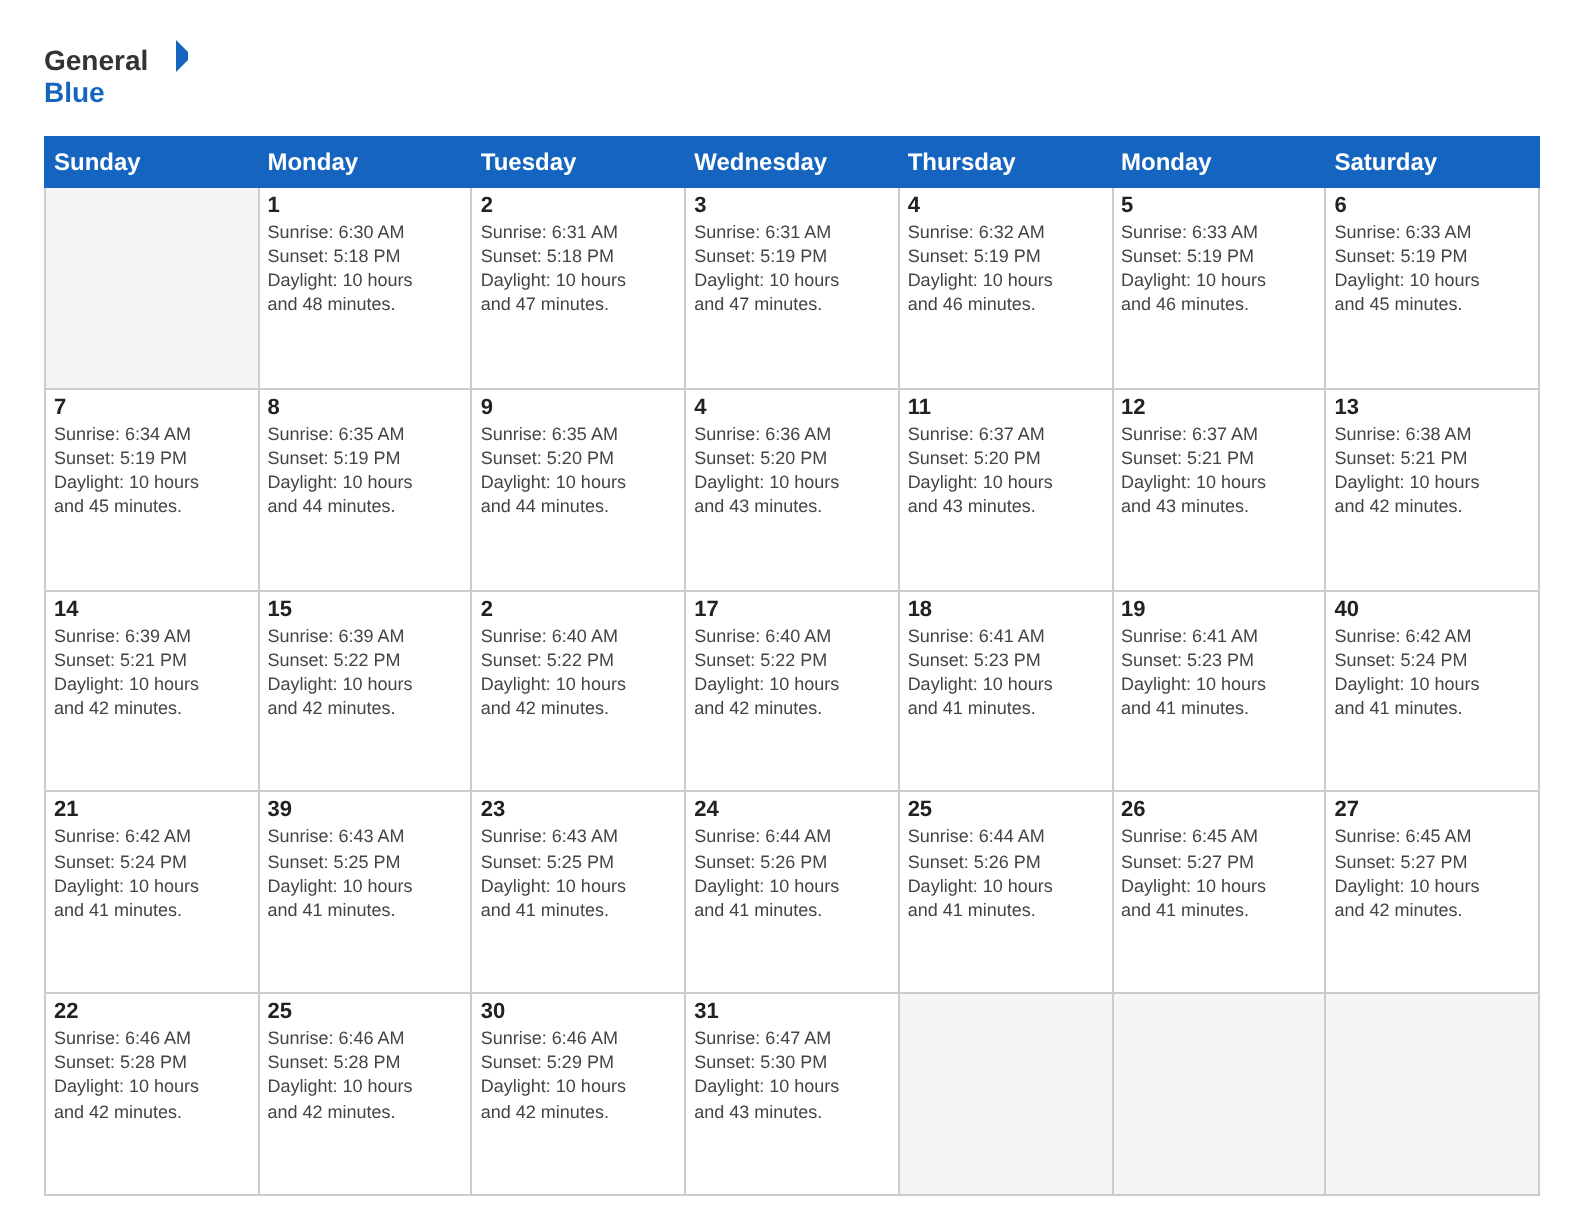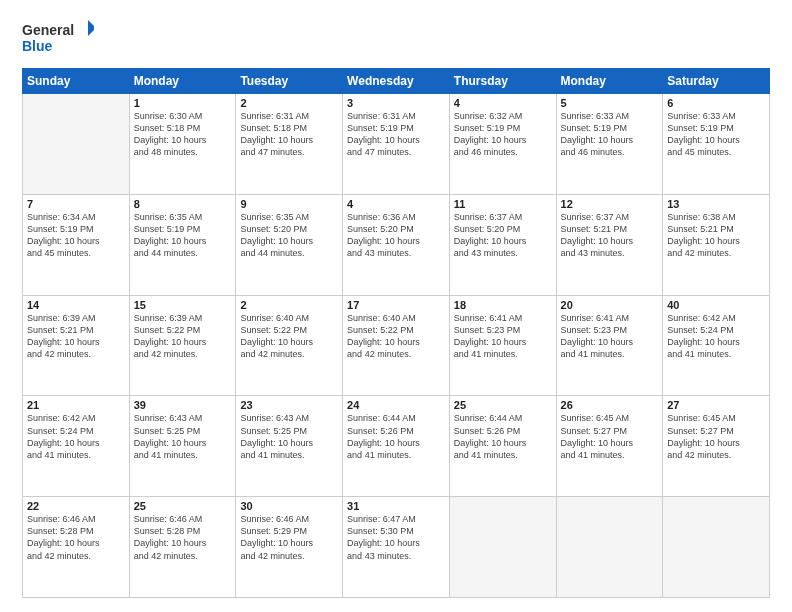--- a/index.html
+++ b/index.html
@@ -188,21 +188,21 @@
           </td>
           <td>
             <span class="day-num">17</span>
             <div class="day-info">Sunrise: 6:40 AM<br>Sunset: 5:22 PM<br>Daylight: 10 hours<br>and 42 minutes.</div>
           </td>
           <td>
             <span class="day-num">18</span>
             <div class="day-info">Sunrise: 6:41 AM<br>Sunset: 5:23 PM<br>Daylight: 10 hours<br>and 41 minutes.</div>
           </td>
           <td>
-            <span class="day-num">20</span>
+            <span class="day-num">19</span>
             <div class="day-info">Sunrise: 6:41 AM<br>Sunset: 5:23 PM<br>Daylight: 10 hours<br>and 41 minutes.</div>
           </td>
           <td>
             <span class="day-num">40</span>
             <div class="day-info">Sunrise: 6:42 AM<br>Sunset: 5:24 PM<br>Daylight: 10 hours<br>and 41 minutes.</div>
           </td>
         </tr>
         <tr class="week-row">
           <td>
             <span class="day-num">21</span>

